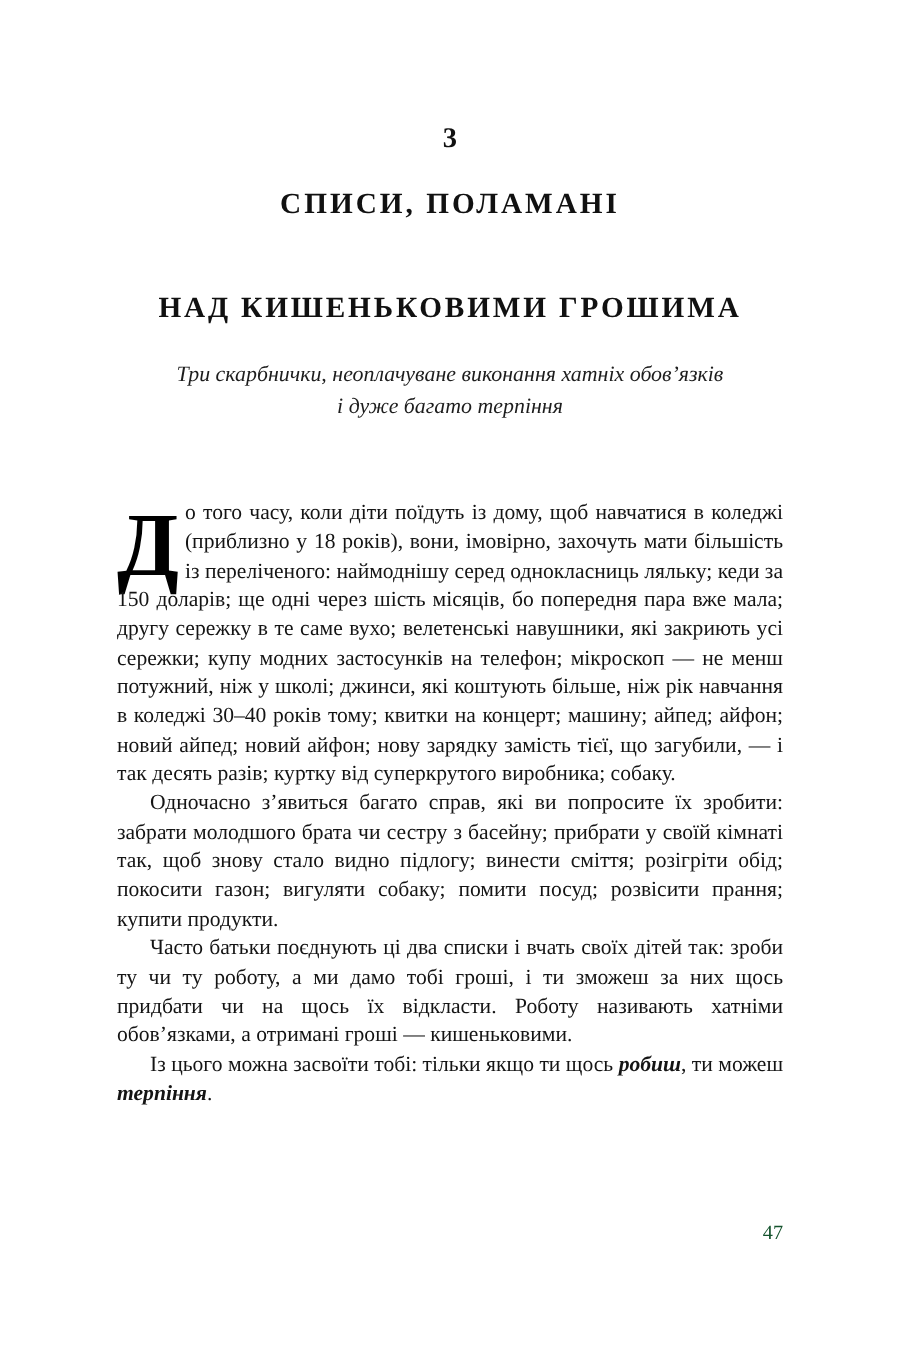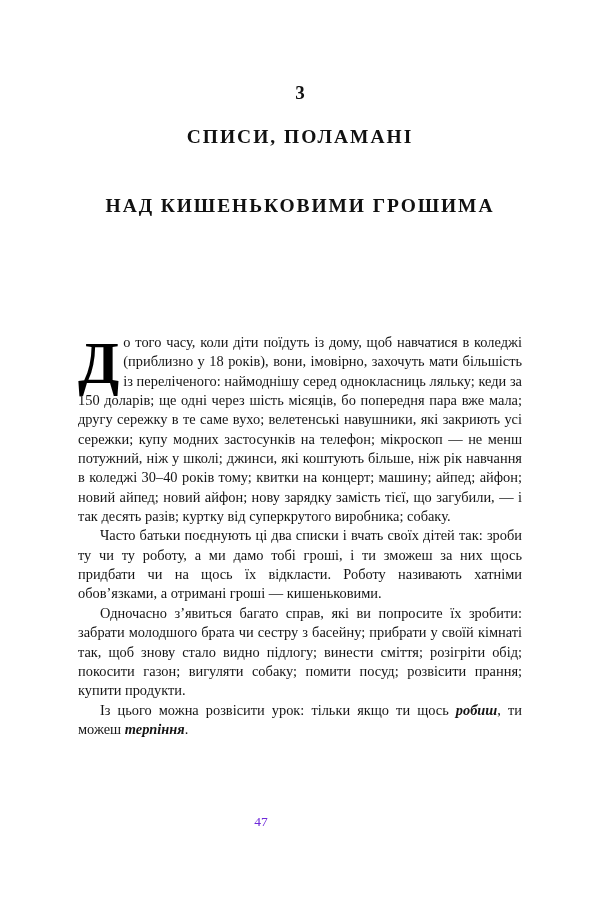--- a/index.html
+++ b/index.html
@@ -110,48 +110,52 @@
     font-style: italic;
     font-weight: bold;
   }
 
   
   .folio {
     position: absolute;
     left: 0;
     top: 814px;
     width: 522px;
-    text-align: center;
+    text-align: right;
     font-family: "Liberation Serif", "DejaVu Serif", serif;
     font-size: 13.5px;
-    color: #6d28d9;
+    color: #14532d;
   }
 </style>
 </head>
 <body>
 
 <div class="page">
 
   <div class="chapter-head">
     <div class="chapter-number">3</div>
 
     <h1 class="chapter-title">
       <span class="tline line1">СПИСИ, ПОЛАМАНІ</span>
       <span class="tline line2">НАД КИШЕНЬКОВИМИ ГРОШИМА</span>
     </h1>
 
+    <div class="chapter-subtitle">
+      <span class="sline">Три скарбнички, неоплачуване виконання хатніх обов’язків</span>
+      <span class="sline">і дуже багато терпіння</span>
+    </div>
   </div>
 
   <div class="body-text">
 
     <p class="first"><span class="dropcap">Д</span><span>о того часу, коли діти поїдуть із дому, щоб навчатися в коледжі (приблизно у 18 років), вони, імовірно, захочуть мати більшість із переліченого: наймоднішу серед однокласниць ляльку; кеди за 150 доларів; ще одні через шість місяців, бо попередня пара вже мала; другу сережку в те саме вухо; велетенські навушники, які закриють усі сережки; купу модних застосунків на телефон; мікроскоп — не менш потужний, ніж у школі; джинси, які коштують більше, ніж рік навчання в коледжі 30–40 років тому; квитки на концерт; машину; айпед; айфон; новий айпед; новий айфон; нову зарядку замість тієї, що загубили, — і так десять разів; куртку від суперкрутого виробника; собаку.</span></p>
 
+    <p><span>Одночасно з’явиться багато справ, які ви попросите їх зробити: забрати молодшого брата чи сестру з басейну; прибрати у своїй кімнаті так, щоб знову стало видно підлогу; винести сміття; розігріти обід; покосити газон; вигуляти собаку; помити посуд; розвісити прання; купити продукти.</span></p>
+
     <p><span>Часто батьки поєднують ці два списки і вчать своїх дітей так: зроби ту чи ту роботу, а ми дамо тобі гроші, і ти зможеш за них щось придбати чи на щось їх відкласти. Роботу називають хатніми обов’язками, а отримані гроші — кишеньковими.</span></p>
 
-    <p><span>Одночасно з’явиться багато справ, які ви попросите їх зробити: забрати молодшого брата чи сестру з басейну; прибрати у своїй кімнаті так, щоб знову стало видно підлогу; винести сміття; розігріти обід; покосити газон; вигуляти собаку; помити посуд; розвісити прання; купити продукти.</span></p>
-
-    <p><span>Із цього можна розвісити урок: тільки якщо ти щось </span><em>робиш</em><span>, ти можеш </span><em>терпіння</em><span>.</span></p>
+    <p><span>Із цього можна засвоїти тобі: тільки якщо ти щось </span><em>робиш</em><span>, ти можеш </span><em>терпіння</em><span>.</span></p>
 
   </div>
 
   <div class="folio">47</div>
 
 </div>
 
 </body></html>

